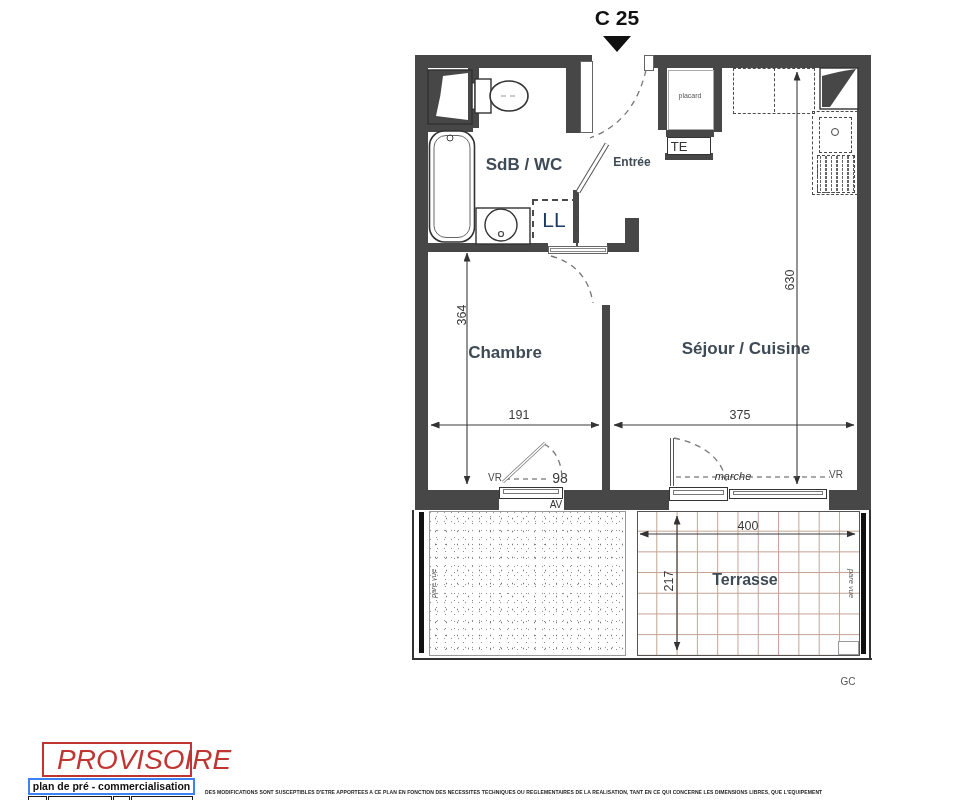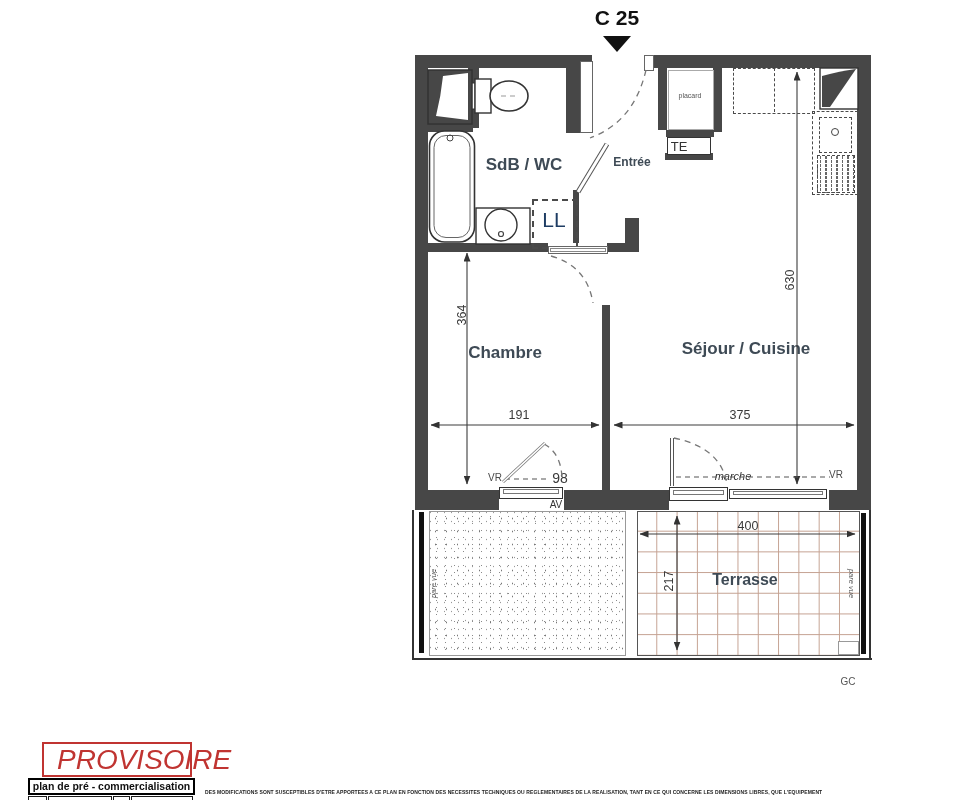--- a/index.html
+++ b/index.html
@@ -32,21 +32,21 @@
   .pv-bar{position:absolute;background:#111;}
   .thinline{position:absolute;background:#333;}
   .drainer{position:absolute;border:1.5px dashed #4a4a4a;
     background-image:
       repeating-linear-gradient(0deg,#fff 0 1.5px, transparent 1.5px 4px),
       repeating-linear-gradient(90deg, transparent 0 2px, #666 2px 3.2px, transparent 3.2px 5.5px);}
   .triangle-down{position:absolute;width:0;height:0;
     border-left:14px solid transparent;border-right:14px solid transparent;border-top:16px solid #111;}
   .stamp{position:absolute;border:2px solid #c03431;color:#c03431;font-style:italic;
     font-size:28px;line-height:31px;padding-left:13px;white-space:nowrap;}
-  .planbox{position:absolute;border:2px solid #000000;background:#fff;color:#111;
+  .planbox{position:absolute;border:2px solid #3b82f6;background:#fff;color:#111;
     font-weight:bold;font-size:10.5px;text-align:center;line-height:13px;}
   .cell{position:absolute;border:1.5px solid #1a1a1a;background:#fff;}
   .fineprint{position:absolute;font-size:5px;font-weight:bold;color:#222;white-space:nowrap;
     overflow:hidden;letter-spacing:0.1px;}
   svg.overlay{position:absolute;left:0;top:0;pointer-events:none;}
 </style>
 </head>
 <body>
 
 <div class="screen">

